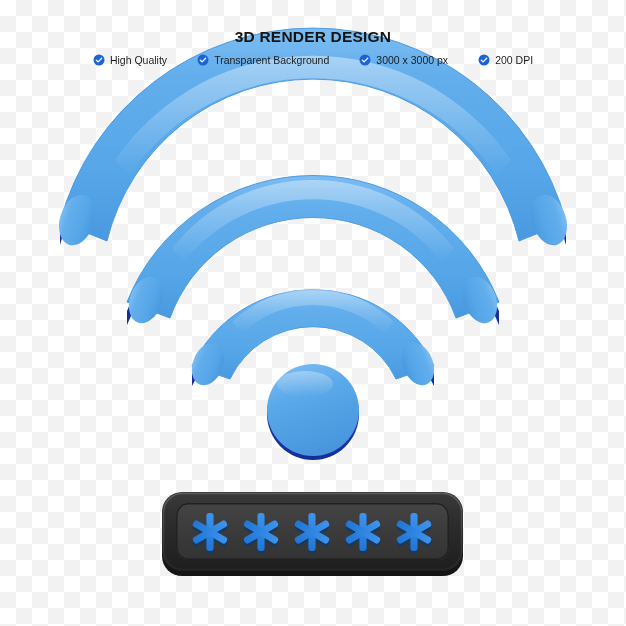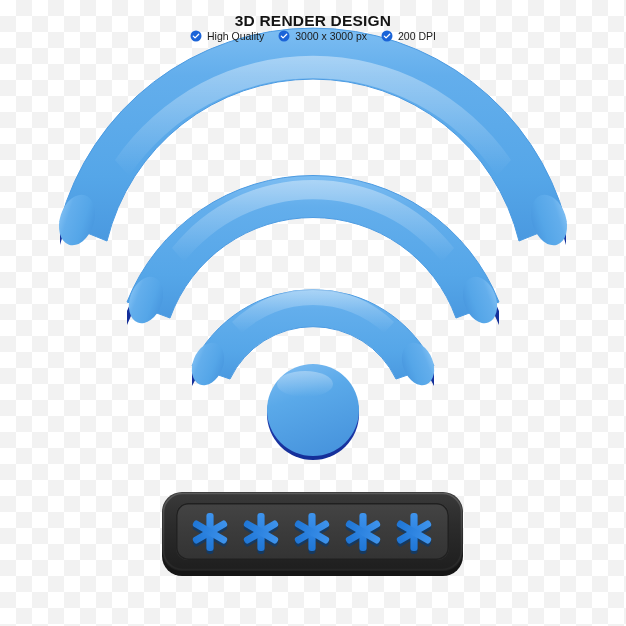--- a/index.html
+++ b/index.html
@@ -29,38 +29,39 @@
     background-image:
       linear-gradient(45deg, #f2f2f2 25%, transparent 25%, transparent 75%, #f2f2f2 75%),
       linear-gradient(45deg, #f2f2f2 25%, transparent 25%, transparent 75%, #f2f2f2 75%);
     background-size: 32px 32px;
     background-position: 0 0, 16px 16px;
   }
 
   
   #header {
     position: absolute;
-    top: 0; left: 0; right: 0;
+    top: 16px; left: 0; right: 0;
     padding-top: 12px;
     text-align: center;
     z-index: 6;
   }
   #title {
     font-size: 15.5px;
     font-weight: bold;
     letter-spacing: 0.2px;
     color: #141414;
     line-height: 18px;
     white-space: nowrap;
   }
   #badges {
+    margin-top: 8px;
     display: flex;
     justify-content: center;
     align-items: center;
-    gap: 14px;
+    gap: 30px;
     white-space: nowrap;
   }
   .badge {
     display: flex;
     align-items: center;
     gap: 5px;
   }
   .badge-check {
     width: 12px;
     height: 12px;
@@ -104,20 +105,27 @@
     <div id="badges">
 
       <div class="badge">
         <svg class="badge-check" viewBox="0 0 24 24">
           <circle cx="12" cy="12" r="11" fill="#1B64D8"></circle>
           <path d="M6.6 12.3 L10.2 15.8 L17.4 8.4" fill="none" stroke="#ffffff" stroke-width="2.6" stroke-linecap="round" stroke-linejoin="round"></path>
         </svg>
         <span class="badge-label">High Quality</span>
       </div>
 
+      <div class="badge">
+        <svg class="badge-check" viewBox="0 0 24 24">
+          <circle cx="12" cy="12" r="11" fill="#1B64D8"></circle>
+          <path d="M6.6 12.3 L10.2 15.8 L17.4 8.4" fill="none" stroke="#ffffff" stroke-width="2.6" stroke-linecap="round" stroke-linejoin="round"></path>
+        </svg>
+        <span class="badge-label">Transparent Background</span>
+      </div>
 
       <div class="badge">
         <svg class="badge-check" viewBox="0 0 24 24">
           <circle cx="12" cy="12" r="11" fill="#1B64D8"></circle>
           <path d="M6.6 12.3 L10.2 15.8 L17.4 8.4" fill="none" stroke="#ffffff" stroke-width="2.6" stroke-linecap="round" stroke-linejoin="round"></path>
         </svg>
         <span class="badge-label">3000 x 3000 px</span>
       </div>
 
       <div class="badge">

